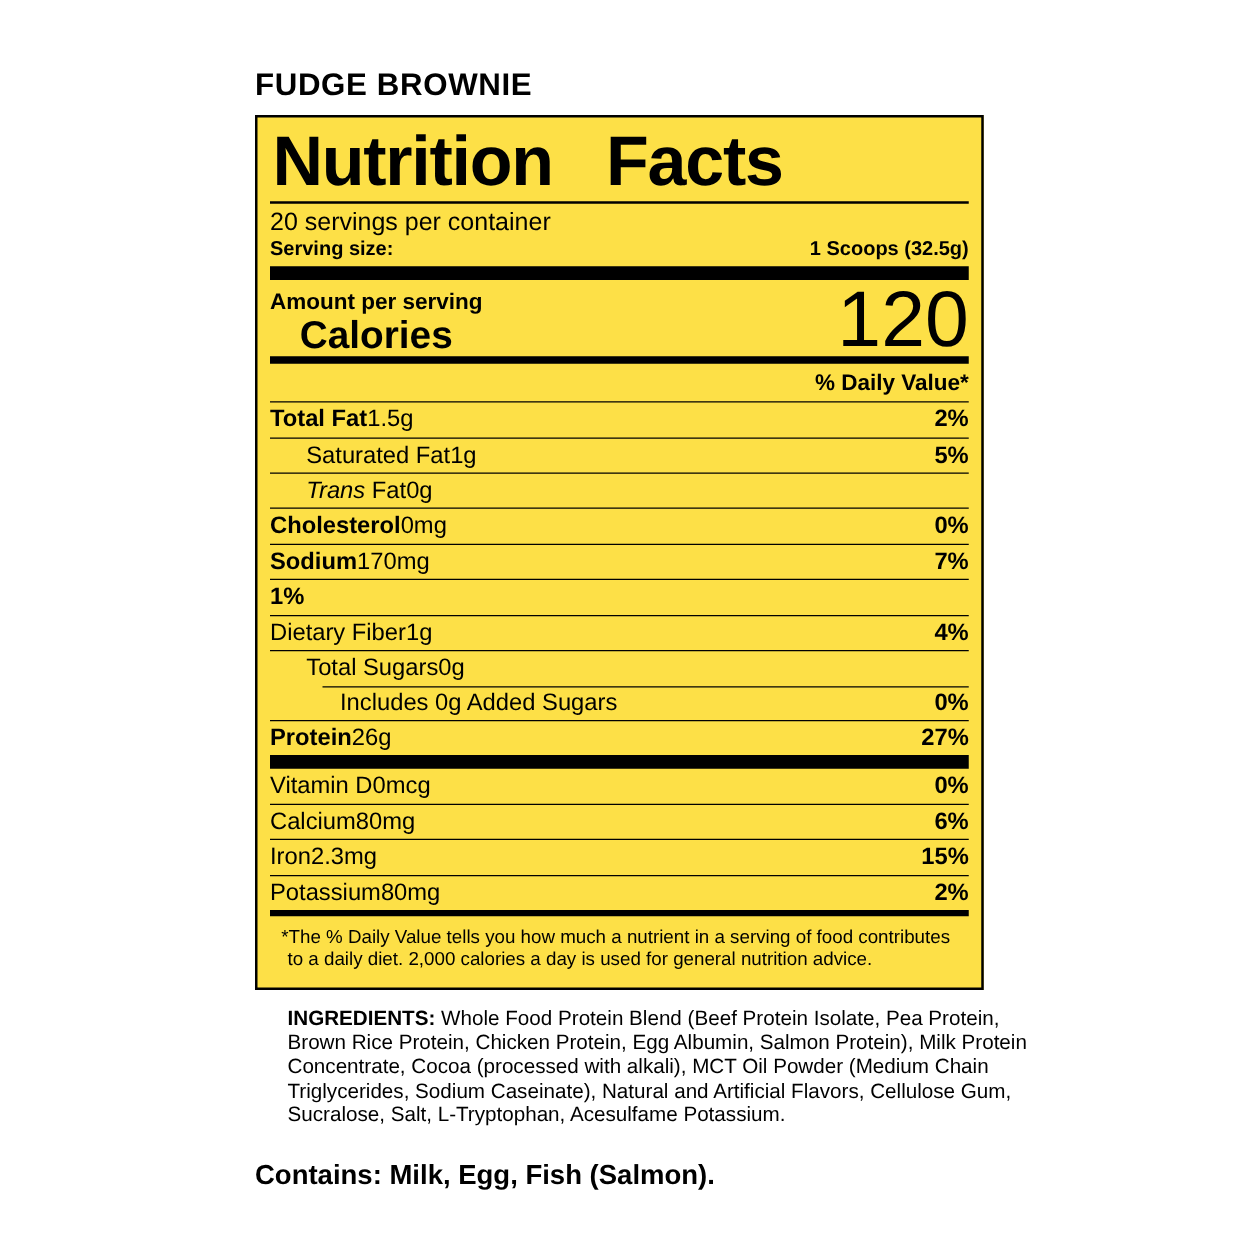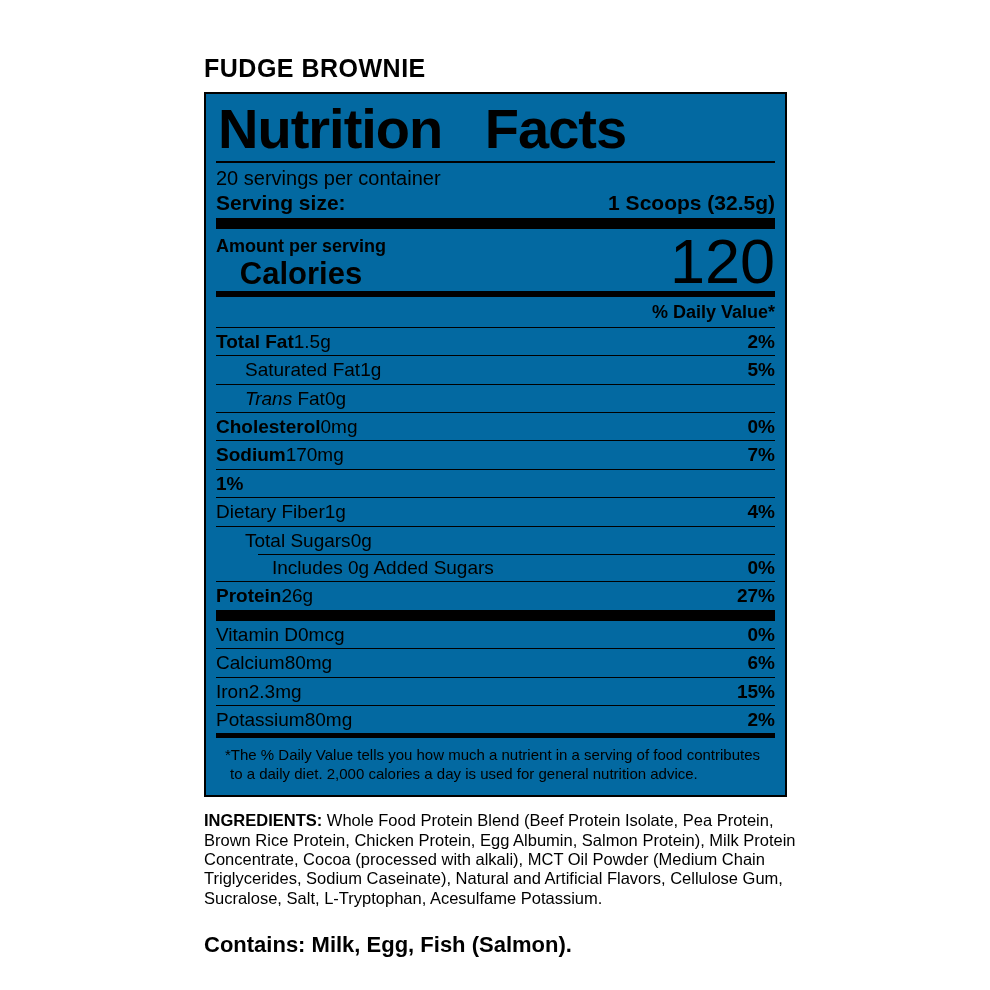--- a/index.html
+++ b/index.html
@@ -20,41 +20,41 @@
     font-size: 25px;
     font-weight: bold;
     letter-spacing: 0.5px;
     margin-bottom: 9px;
   }
   
   .nf-box {
     width: 583px;
     border: 2px solid #000;
     padding: 4px 10px 0 10px;
-    background: #0369a1;
+    background: #fde047;
   }
   .nf-title {
     font-size: 56px;
     font-weight: bold;
     line-height: 1.02;
     word-spacing: 28px;
     letter-spacing: -1px;
     white-space: nowrap;
     padding: 2px 0 4px 2px;
     border-bottom: 2px solid #000;
   }
   .nf-servings {
     font-size: 20px;
     line-height: 1.1;
     padding-top: 4px;
   }
   .nf-serving-size {
     display: flex;
     justify-content: space-between;
-    font-size: 21px;
+    font-size: 16px;
     font-weight: bold;
     line-height: 1.1;
     padding: 2px 0 4px 0;
   }
   .bar { background: #000; width: 100%; }
   .bar-thick  { height: 11px; }
   .bar-medium { height: 6px; }
   .bar-thin5  { height: 5px; }
   .calories-block {
     display: flex;
@@ -98,20 +98,21 @@
     line-height: 1.22;
     padding: 8px 2px 12px 14px;
     text-indent: -5px;
   }
   
   .ingredients {
     margin-top: 14px;
     width: 600px;
     font-size: 16.5px;
     line-height: 1.18;
+    margin-left: 26px;
   }
   .ingredients .b, .contains { font-weight: bold; }
   .contains {
     margin-top: 24px;
     font-size: 22px;
   }
 </style>
 </head>
 <body>
 

